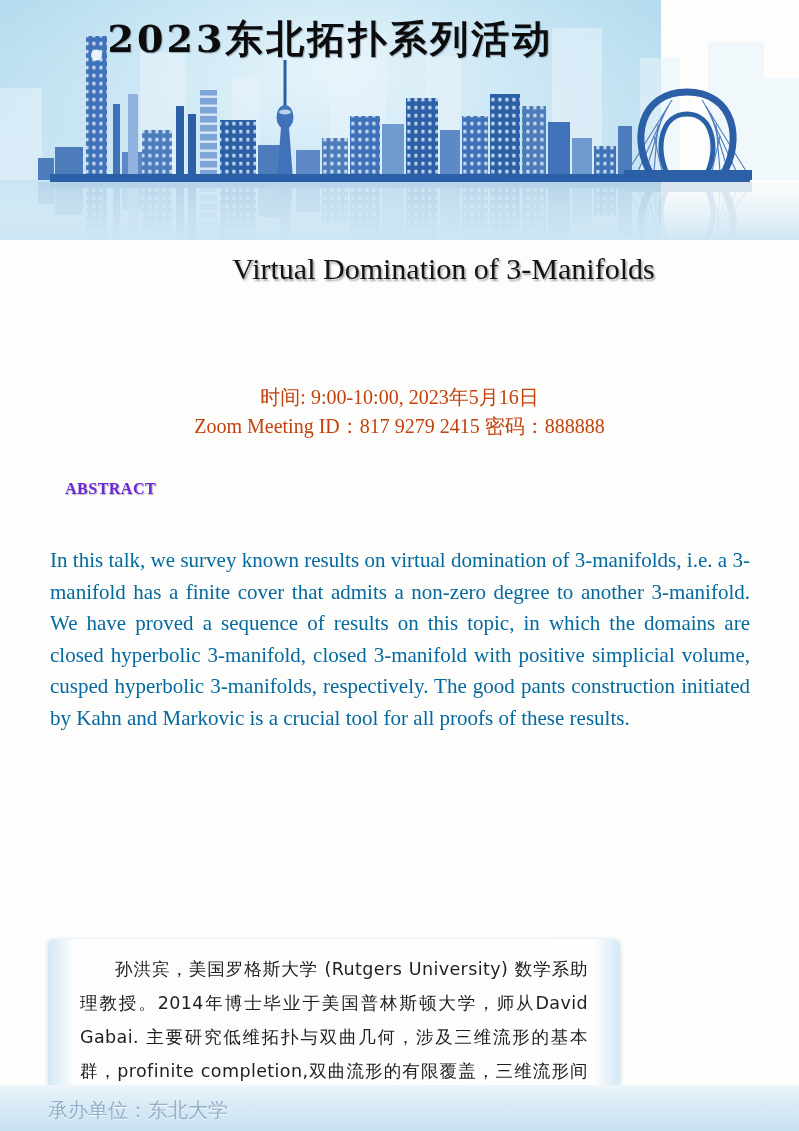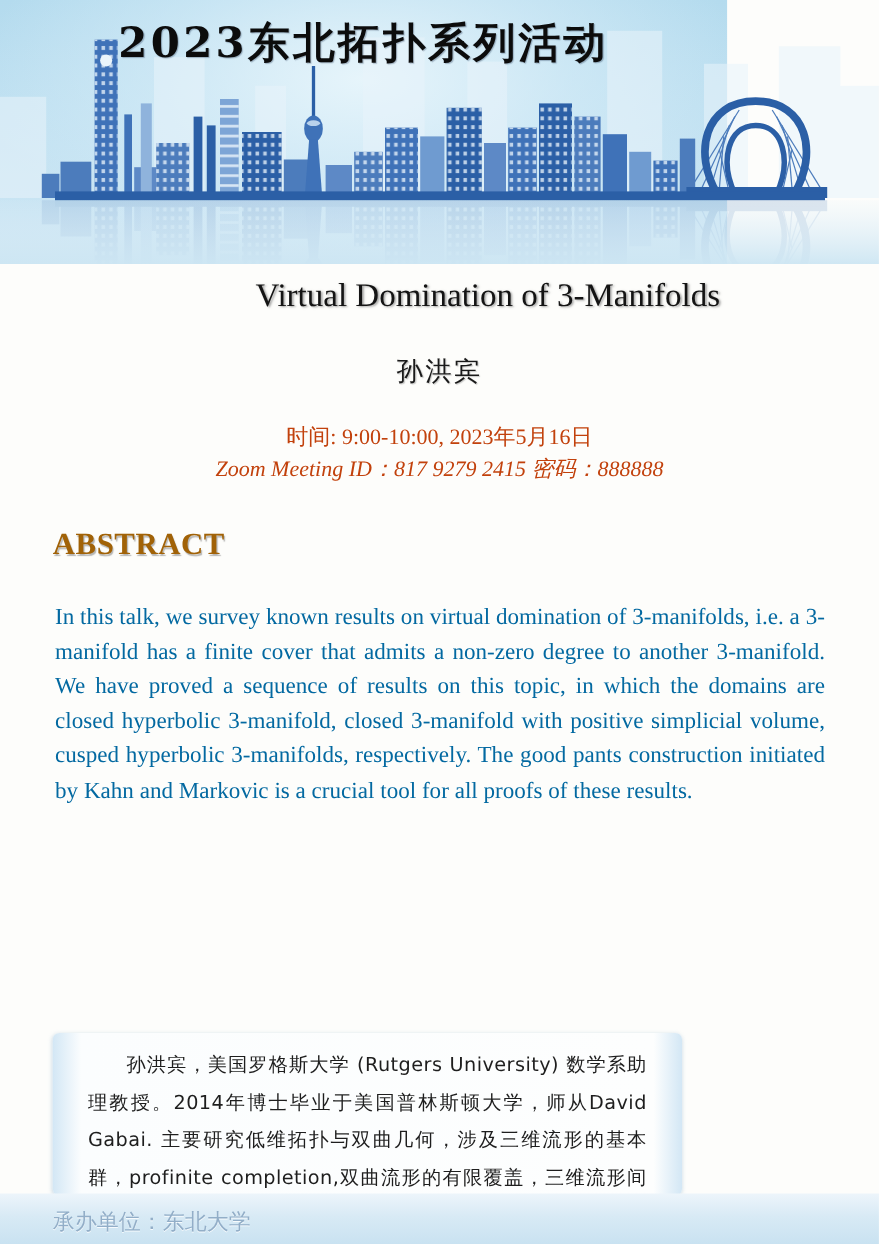--- a/index.html
+++ b/index.html
@@ -46,25 +46,25 @@
     font-size:24px;color:#1a1a1a;
     letter-spacing:2px;
     text-shadow:1px 1px 1px rgba(120,120,120,0.4);
   }
   .meta{
     position:absolute;left:0;width:100%;
     text-align:center;
     font-size:20px;color:#c2410c;
   }
   .meta.time{top:384px;}
-  .meta.zoomline{top:413px;font-style:italic;}
+  .meta.zoomline{top:413px;}
 
   .abs-head{
-    position:absolute;top:480px;left:48px;margin:0;
-    font-size:28px;font-weight:bold;color:#a16207;
+    position:absolute;top:480px;left:65px;margin:0;
+    font-size:16px;font-weight:bold;color:#6d28d9;
     letter-spacing:0.5px;
     text-shadow:1px 1px 1px rgba(110,110,110,0.5);
   }
   .abs-body{
     position:absolute;top:545px;left:50px;width:700px;margin:0;
     font-size:21px;line-height:31.6px;
     text-align:justify;color:#0369a1;
   }
 
   
@@ -206,21 +206,20 @@
         <use href="#skyline"></use>
       </g>
       <rect x="0" y="182" width="799" height="58" fill="url(#fade)"></rect>
     </svg>
 
     <div class="banner-title">2023东北拓扑系列活动</div>
   </header>
 
   <h1 class="talk-title">Virtual Domination of 3-Manifolds</h1>
 
-  <div class="speaker">孙洪宾</div>
 
   <div class="meta time">时间: 9:00-10:00, 2023年5月16日</div>
 
   <div class="meta zoomline">Zoom Meeting ID：817 9279 2415 密码：888888</div>
 
   <h2 class="abs-head">ABSTRACT</h2>
 
   <p class="abs-body">In this talk, we survey known results on virtual domination of 3-manifolds, i.e. a 3-manifold has a finite cover that admits a non-zero degree to another 3-manifold. We have proved a sequence of results on this topic, in which the domains are closed hyperbolic 3-manifold, closed 3-manifold with positive simplicial volume, cusped hyperbolic 3-manifolds, respectively. The good pants construction initiated by Kahn and Markovic is a crucial tool for all proofs of these results.</p>
 
   <div class="bio-box">

